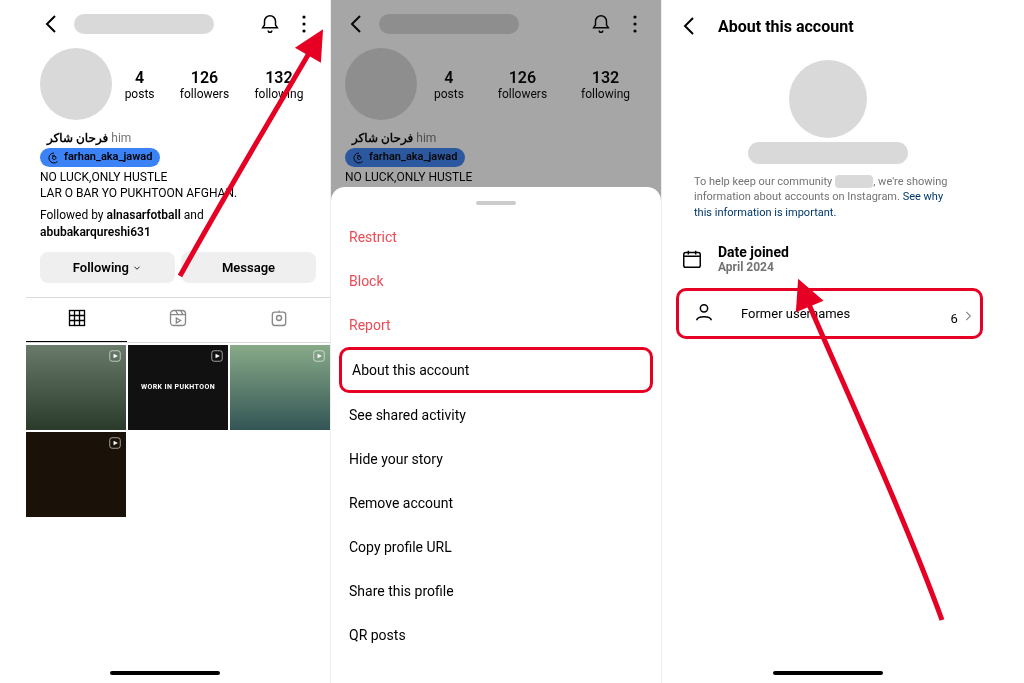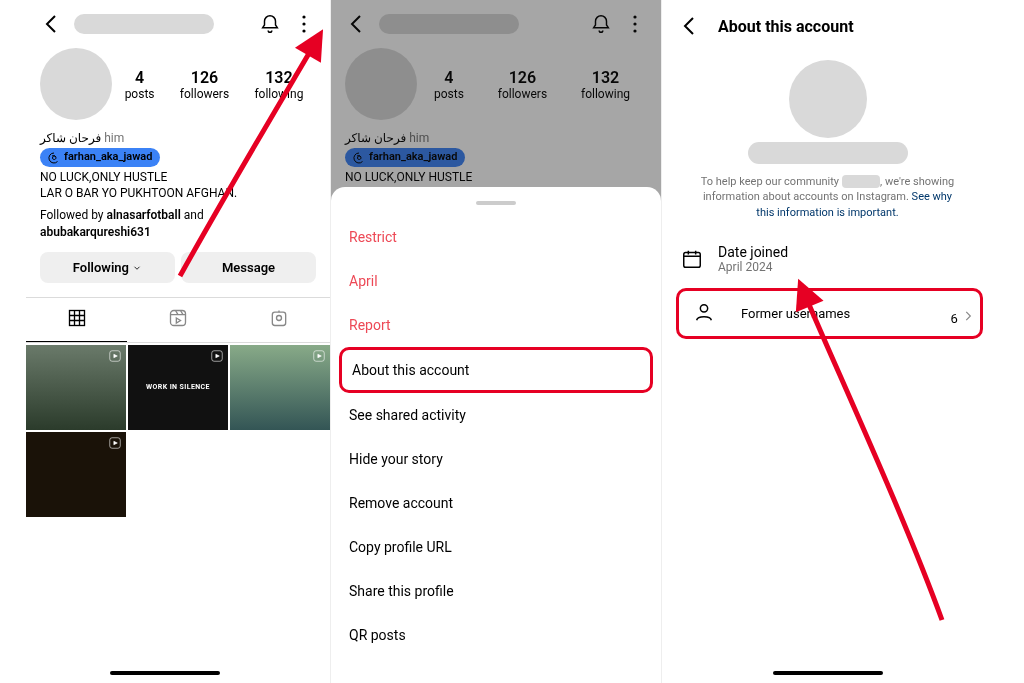--- a/index.html
+++ b/index.html
@@ -79,21 +79,21 @@
     width: 72px; height: 72px; border-radius: 50%;
     background: #d9d9d9;
   }
   .stats { flex:1; display:flex; justify-content:space-around; }
   .stat { text-align:center; }
   .stat-num { font-weight:600; font-size:16px; }
   .stat-label { font-size:12px; }
 
   
   .bio { padding: 2px 14px; font-size:12px; line-height:1.35; }
-  .bio .name { font-weight:400; }
+  .bio .name { font-weight:700;margin-left:7px; }
   .bio .pron { color: var(--muted); }
   .threads {
     display:inline-flex; align-items:center; gap:4px;
     background:#3b82f6; border-radius:12px;
     padding:2px 8px; font-size:11px; font-weight:600;
     margin: 2px 0;
   }
   .followedby { font-size:12px; margin-top:6px; }
   .followedby b { font-weight:600; }
 
@@ -158,30 +158,30 @@
   }
   .p3avatar {
     width:78px; height:78px; border-radius:50%; background:#d9d9d9;
     margin: 8px auto 4px;
   }
   .p3blurred {
     width:160px; height:22px; background:#d9d9d9; border-radius:12px;
     margin: 4px auto;
   }
   .p3help {
-    text-align:center; font-size:11px; color:var(--muted);
+    font-size:11px; color:var(--muted);
     padding: 6px 32px; line-height:1.4;
   }
   .p3help a { color: var(--link); text-decoration:none; }
   .inforow {
     display:flex; align-items:center; gap:14px; padding:12px 18px;
     cursor:pointer;
   }
   .inforow .rowicon { width:24px; display:flex; align-items:center; justify-content:center; }
-  .inforow .rowtxt { flex:1; }
+  .inforow .rowtxt { flex:1;font-weight:bold; }
   .inforow .rowtitle { font-size:14px; }
   .inforow .rowsub { font-size:12px; color:var(--muted); }
   .hl-box {
     border:3px solid var(--highlight); border-radius:10px;
     padding:10px 14px; margin: 2px 10px 0 14px;
   }
 
   
   .arrow-svg { position:absolute; pointer-events:none; }
 
@@ -284,21 +284,21 @@
     </div>
 
     <div class="grid">
       <div class="cell" style="background:linear-gradient(#6a7a6a,#2b3b2b)">
         <span class="reel-badge"><svg viewBox="0 0 24 24" fill="#fff" stroke="#fff" stroke-width="1">
               <rect x="3" y="3" width="18" height="18" rx="4" fill="none"></rect>
               <path d="M10 9l6 3-6 3z"></path>
             </svg></span>
       </div>
       <div class="cell" style="background:#111">
-        <span style="font-size:7px;font-weight:700;letter-spacing:0.4px">WORK IN SILENCE</span>
+        <span style="font-size:7px;font-weight:700;letter-spacing:0.4px">WORK IN PUKHTOON</span>
         <span class="reel-badge"><svg viewBox="0 0 24 24" fill="#fff" stroke="#fff" stroke-width="1">
               <rect x="3" y="3" width="18" height="18" rx="4" fill="none"></rect>
               <path d="M10 9l6 3-6 3z"></path>
             </svg></span>
       </div>
       <div class="cell" style="background:linear-gradient(#8a8,#355)">
         <span class="reel-badge"><svg viewBox="0 0 24 24" fill="#fff" stroke="#fff" stroke-width="1">
               <rect x="3" y="3" width="18" height="18" rx="4" fill="none"></rect>
               <path d="M10 9l6 3-6 3z"></path>
             </svg></span>
@@ -385,21 +385,21 @@
                 <path d="m6 9 6 6 6-6"></path>
               </svg></div>
           <div class="acbtn">Message</div>
         </div>
       </div>
       <div class="dim"></div>
 
       <div class="sheet">
         <div class="drag"></div>
         <div class="sheet-item red">Restrict</div>
-        <div class="sheet-item red">April</div>
+        <div class="sheet-item red">Block</div>
         <div class="sheet-item red">Report</div>
         <div class="sheet-item highlight-box">About this account</div>
         <div class="sheet-item">See shared activity</div>
         <div class="sheet-item">Hide your story</div>
         <div class="sheet-item">Remove account</div>
         <div class="sheet-item">Copy profile URL</div>
         <div class="sheet-item">Share this profile</div>
         <div class="sheet-item">QR posts</div>
       </div>
     </div>

